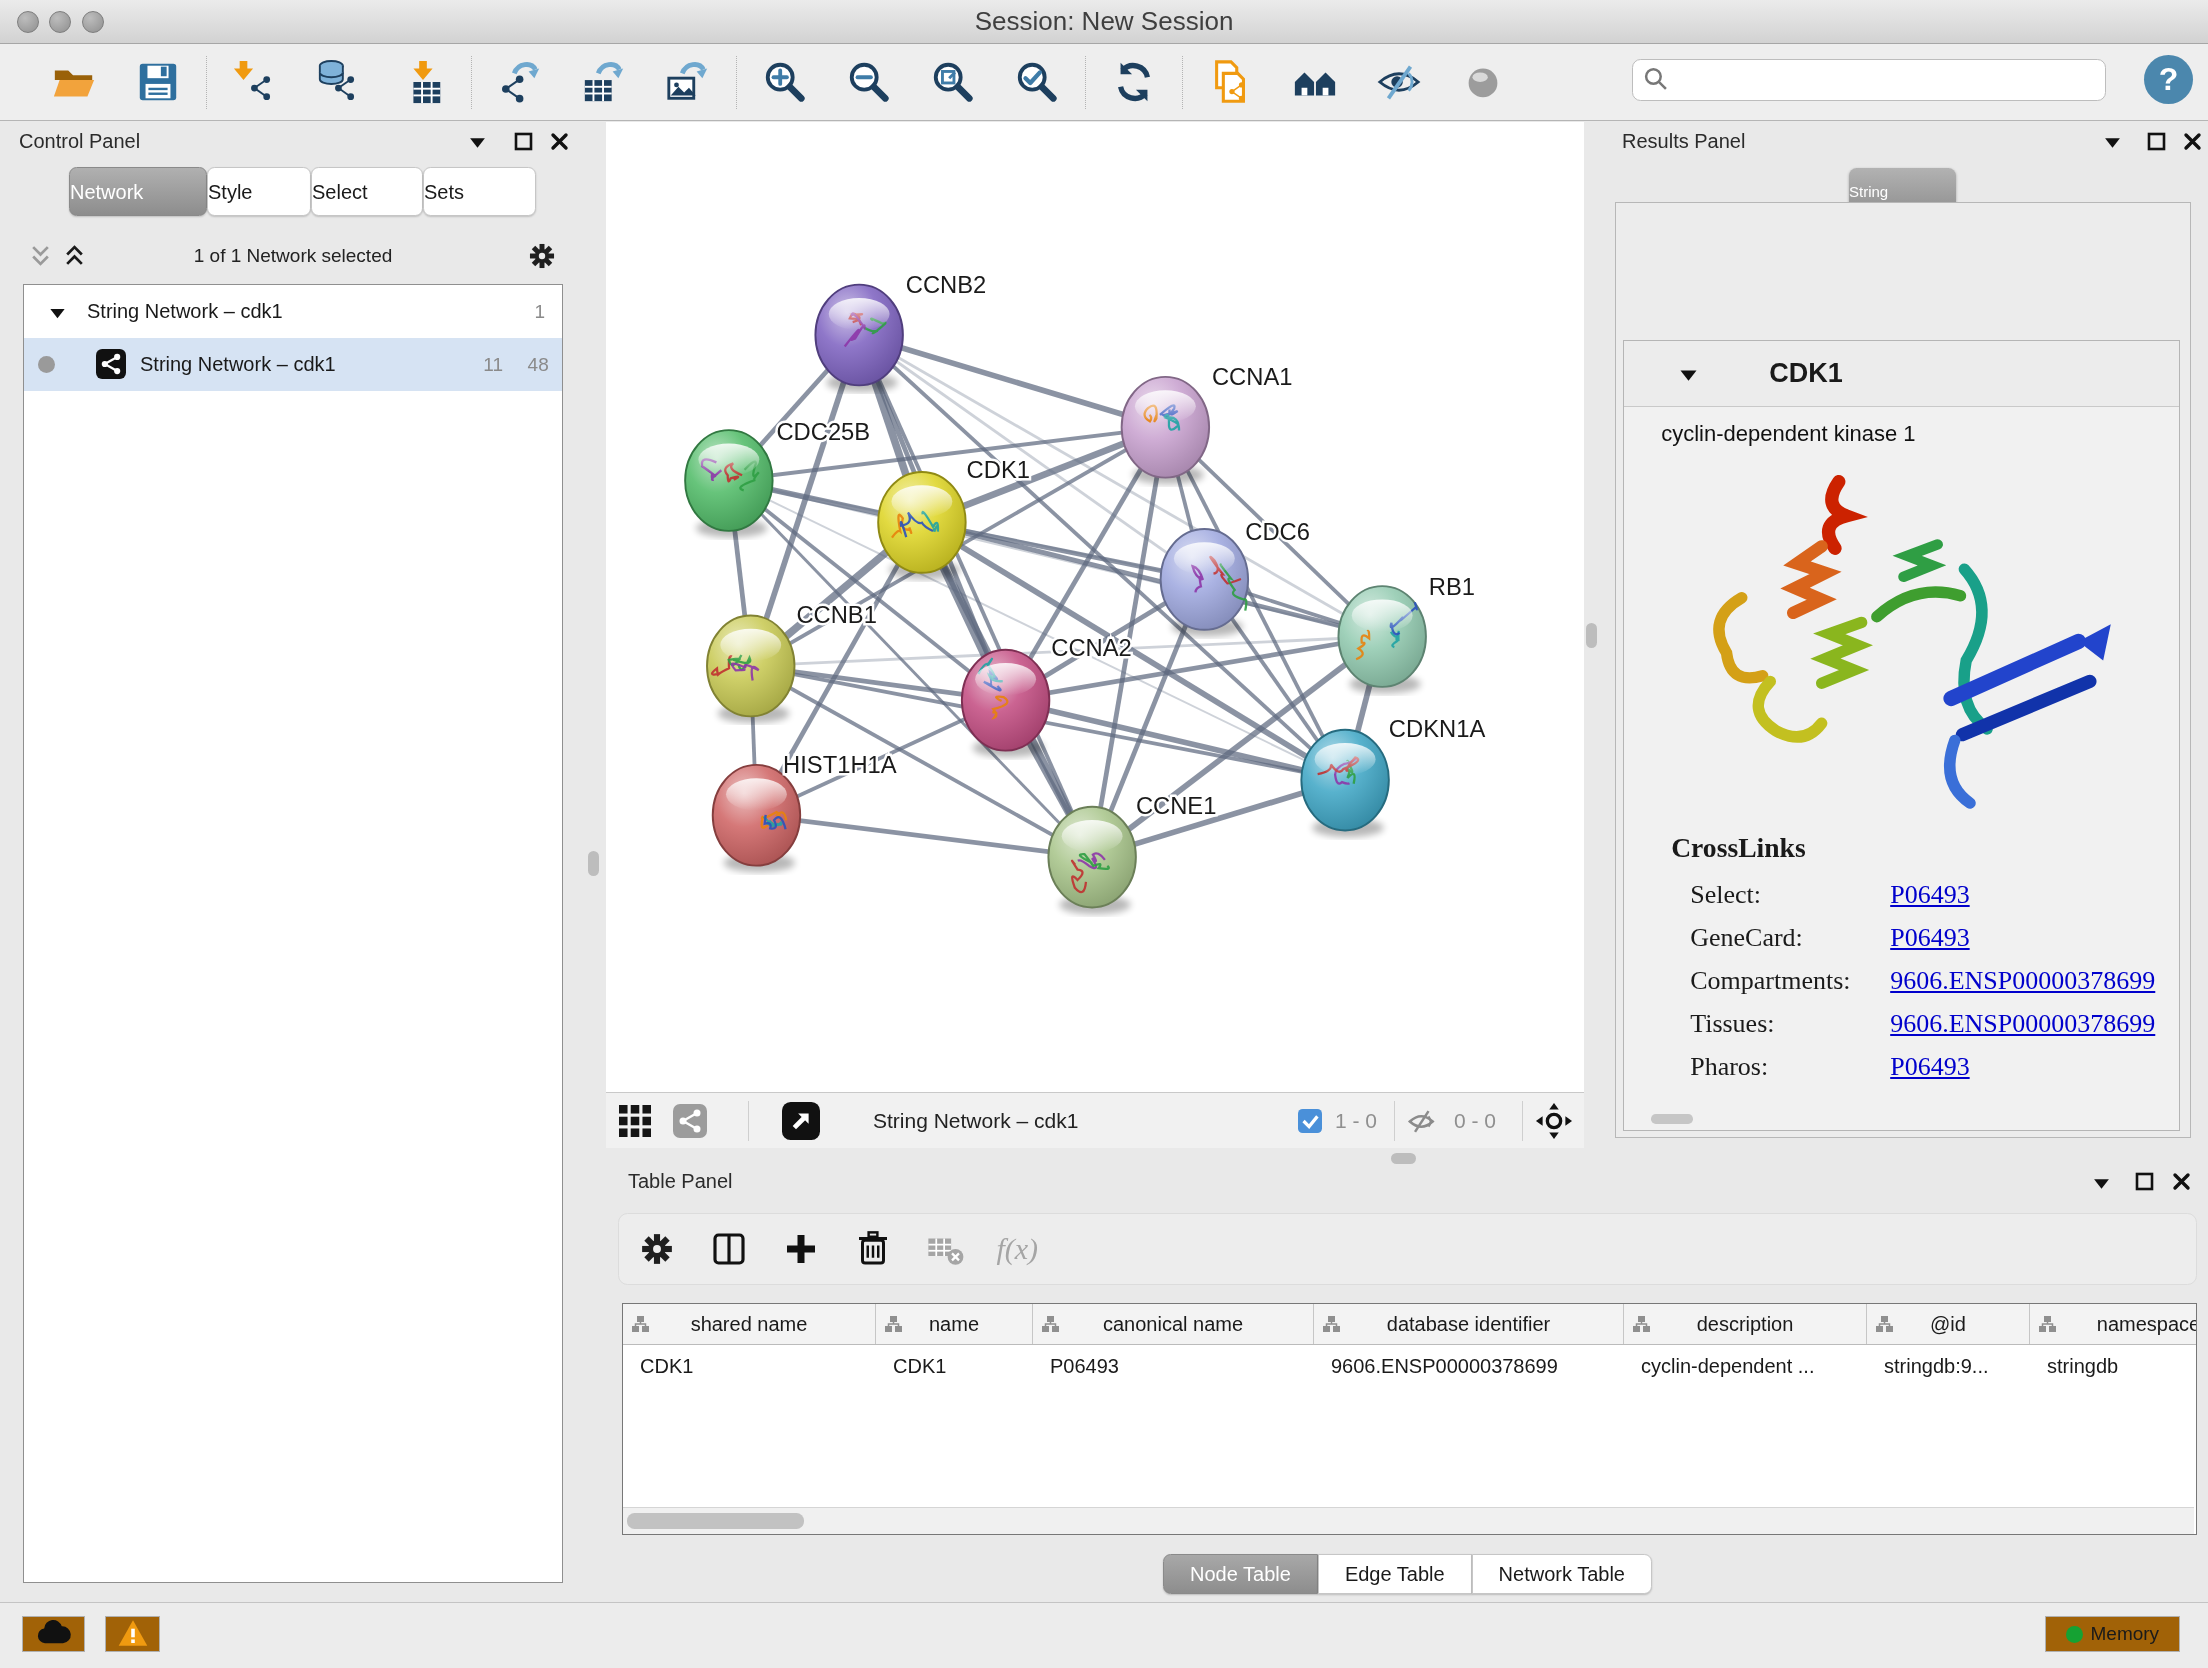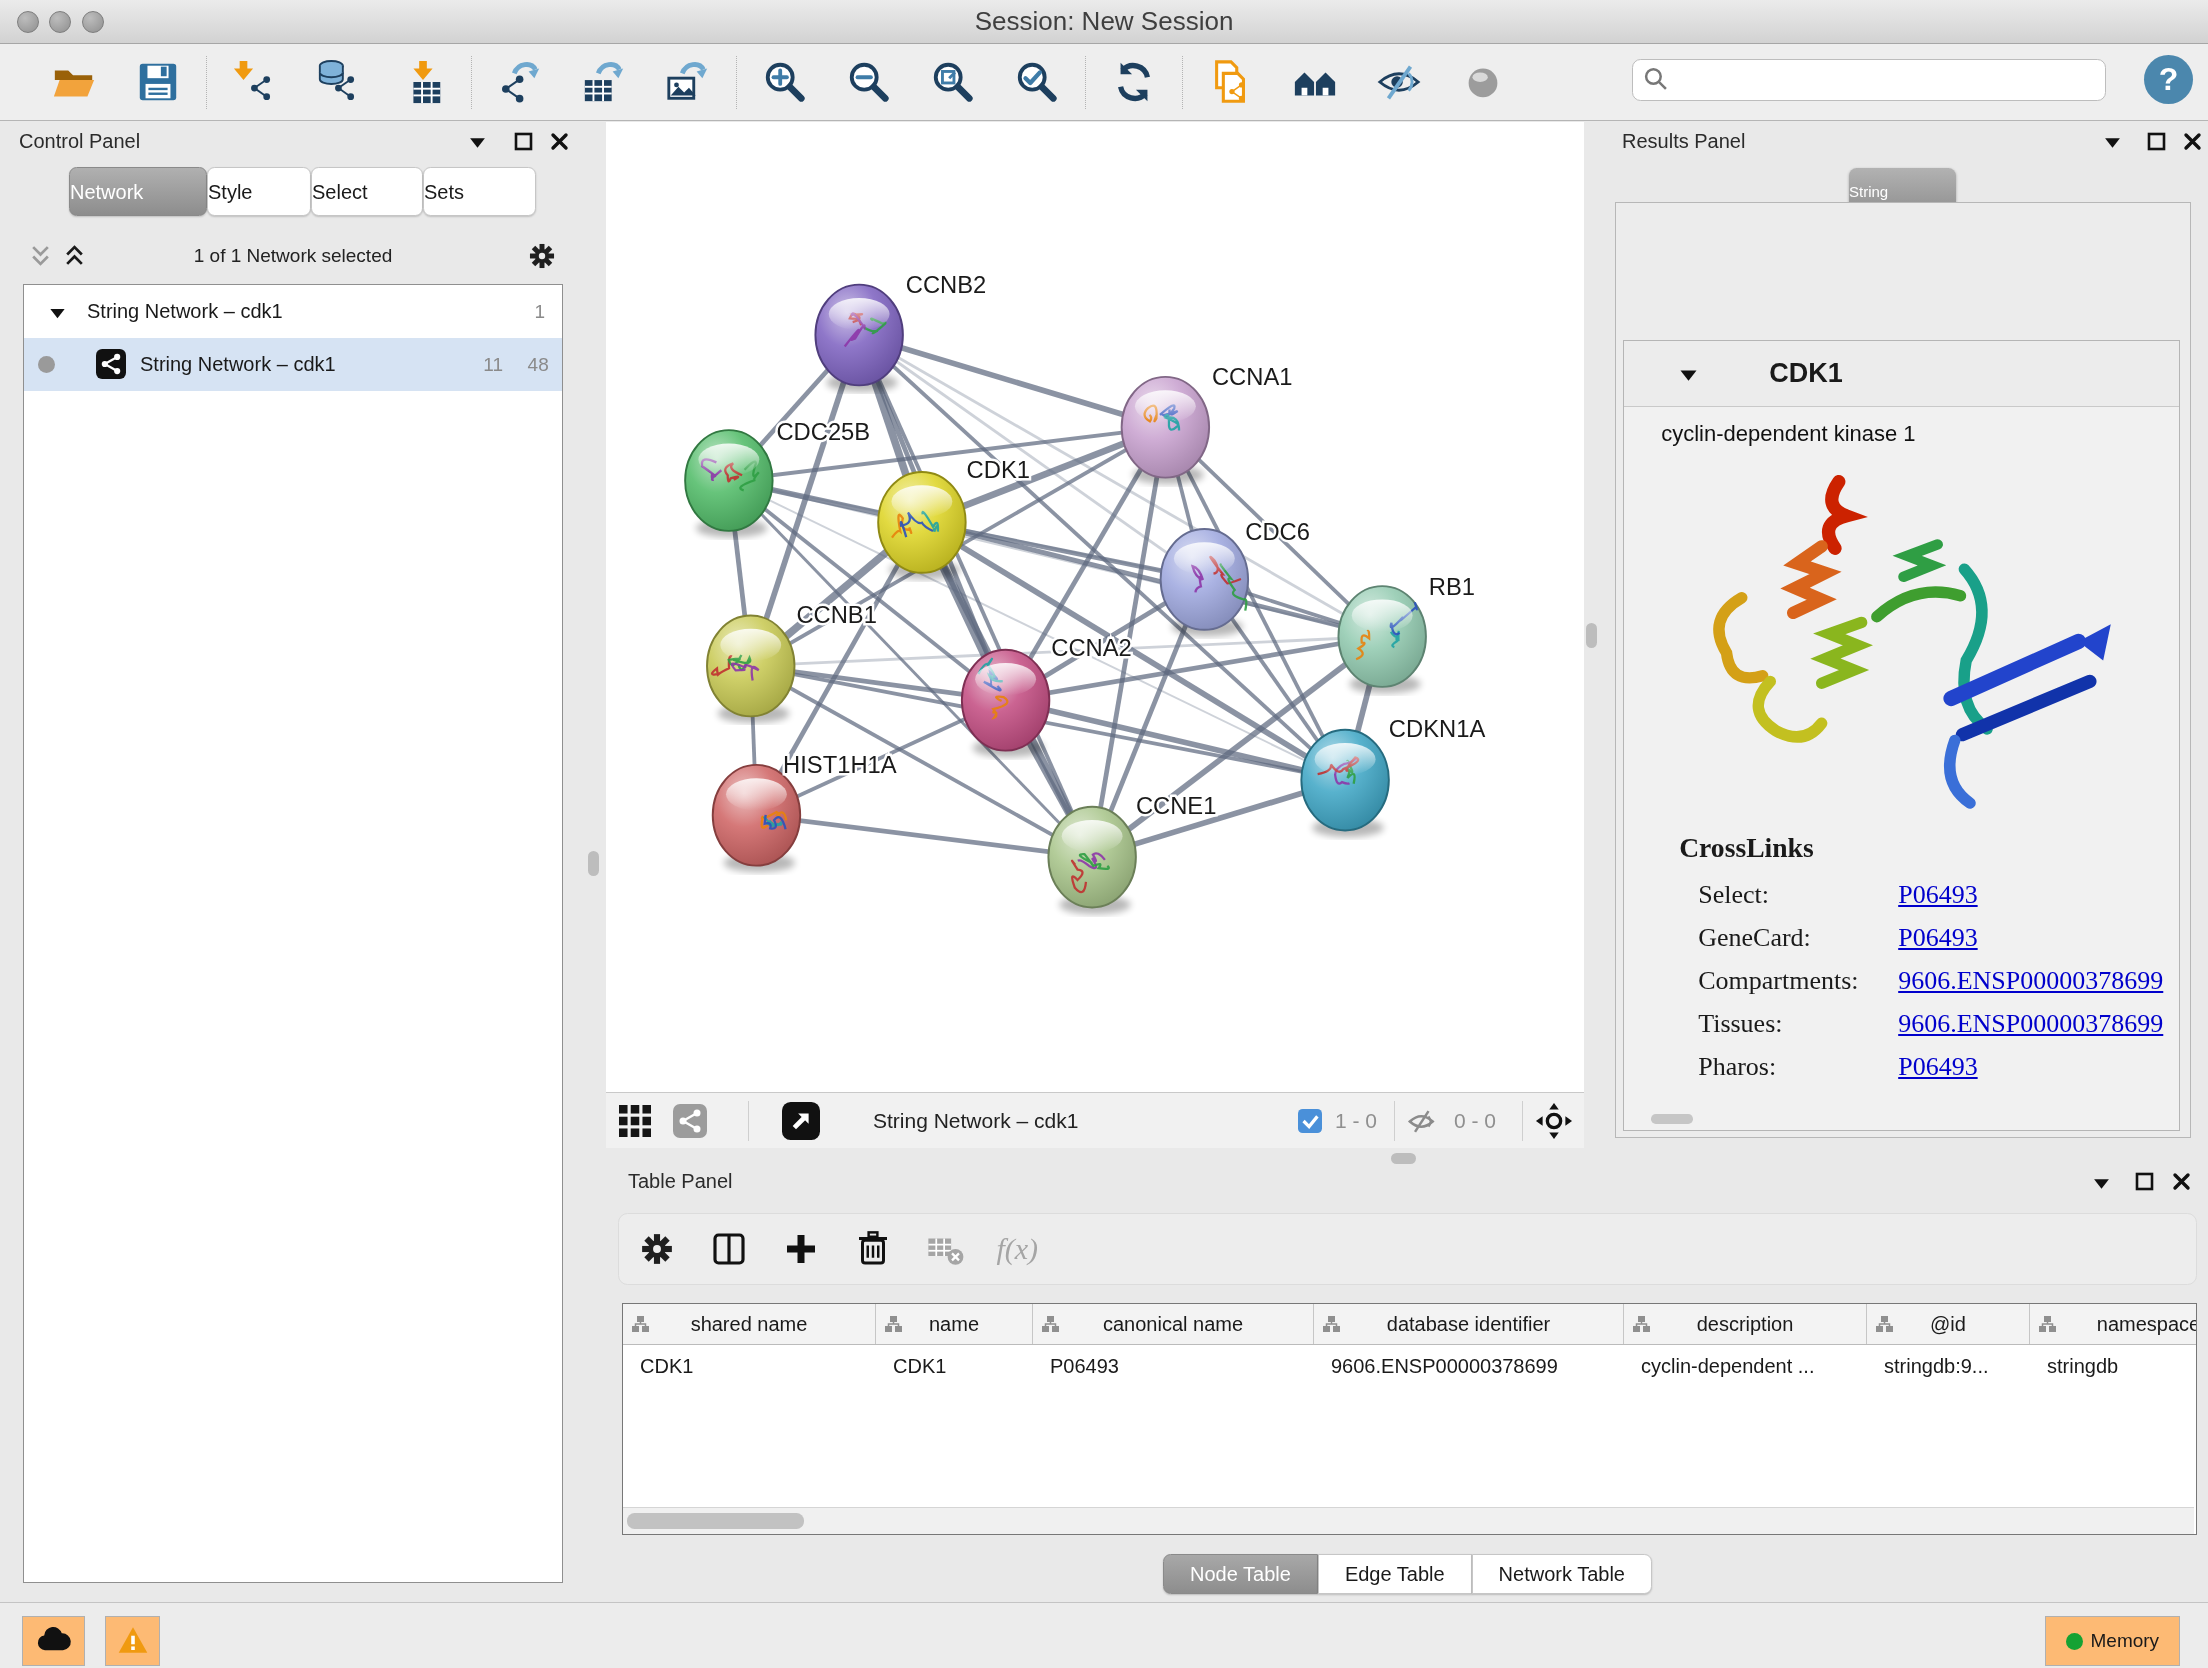--- a/index.html
+++ b/index.html
@@ -62,21 +62,21 @@
   .rbtnstrip{position:absolute;left:7.6px;top:5.7px;width:557px;height:126px;background:#f0f0f0;
              border:1px solid #cfcfcf;box-sizing:border-box;}
   .rbtn{position:absolute;top:53px;height:46px;border:1px solid #c2c2c2;border-radius:9.5px;
         background:linear-gradient(#ffffff,#f1f1f1);font-size:21px;text-align:center;line-height:46px;
         cursor:pointer;box-shadow:0 1px 1.9px rgba(0,0,0,.15);}
   .cdkbox{position:absolute;left:7.6px;top:137px;width:557px;height:791px;border:1px solid #b5b5b5;
           background:#f1f1f1;box-sizing:border-box;}
   .cdkhead{position:relative;height:65px;background:#ececec;border-bottom:1px solid #c9c9c9;}
   .cdkhead .nm{position:absolute;left:145px;top:0;line-height:65px;font-size:27px;font-weight:bold;}
   .rdesc{position:absolute;left:37px;top:80px;font-size:22px;color:#111;}
-  .xlinks{position:absolute;left:47px;top:491px;font-family:"Liberation Serif","DejaVu Serif",serif;margin-left:8px;}
+  .xlinks{position:absolute;left:47px;top:491px;font-family:"Liberation Serif","DejaVu Serif",serif;}
   .xlinks .xt{font-size:27.6px;font-weight:bold;margin-bottom:9.5px;}
   .xrow{display:flex;font-size:26px;height:43px;align-items:center;}
   .xrow .xl{width:200px;margin-left:19px;}
   .xrow a{color:#0000cc;text-decoration:underline;cursor:pointer;}
   .rthumb{position:absolute;left:27px;bottom:5.7px;width:42px;height:10.5px;background:#c6c6c6;border-radius:4.8px;}
   
   .tpanel{left:606px;top:1168px;width:1603px;height:433px;background:#e9e9e9;}
   .ttoolbar{position:absolute;left:12.4px;top:45px;width:1579px;height:72px;background:#ededed;
             border:1px solid #dcdcdc;border-radius:9.5px;box-sizing:border-box;display:flex;
             align-items:center;padding-left:17px;gap:30px;}
@@ -96,21 +96,21 @@
            border-top:1px solid #d5d5d5;}
   .hthumb{position:absolute;left:3.8px;top:4.8px;width:177px;height:16px;background:#c2c2c2;border-radius:7.6px;}
   .ttabs{position:absolute;left:0;top:386px;width:1603px;display:flex;justify-content:center;}
   .ttab{height:38px;line-height:38px;padding:0 26px;font-size:20px;background:#fff;
         border:1px solid #c6c6c6;cursor:pointer;box-shadow:0 1px 1.9px rgba(0,0,0,.2);}
   .ttab:first-child{border-radius:7.6px 0 0 7.6px;}
   .ttab:last-child{border-radius:0 7.6px 7.6px 0;}
   .ttab.sel{background:linear-gradient(#a8a8a8,#8d8d8d);color:#fff;border-color:#8a8a8a;}
   
   .statusbar{left:0;top:1602px;width:2208px;height:67px;background:#ececec;border-top:1px solid #c4c4c4;}
-  .sbtn{position:absolute;top:13.3px;height:50px;background:#fdba74;border:1.9px solid #b0b0b0;
+  .sbtn{position:absolute;top:13.3px;height:36px;background:#a16207;border:1.9px solid #b0b0b0;
         box-sizing:border-box;display:flex;align-items:center;justify-content:center;cursor:pointer;}
   .memdot{width:17px;height:17px;border-radius:50%;background:#15a233;margin-right:7.6px;}
   .memtxt{font-size:19px;}
   svg text{font-family:"Liberation Sans","DejaVu Sans",sans-serif;}
 </style>
 </head>
 <body>
 
 <div class="abs titlebar">
   <span class="tdot" style="left:17px"></span>

